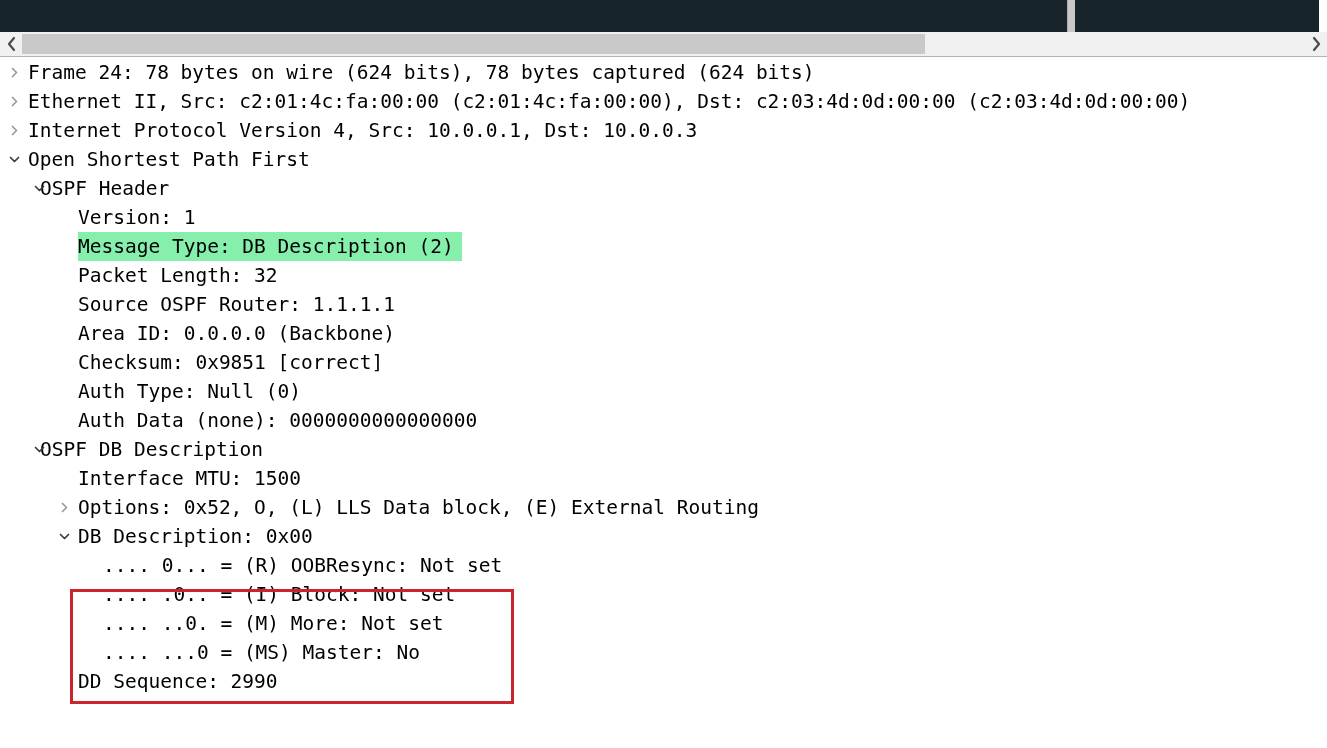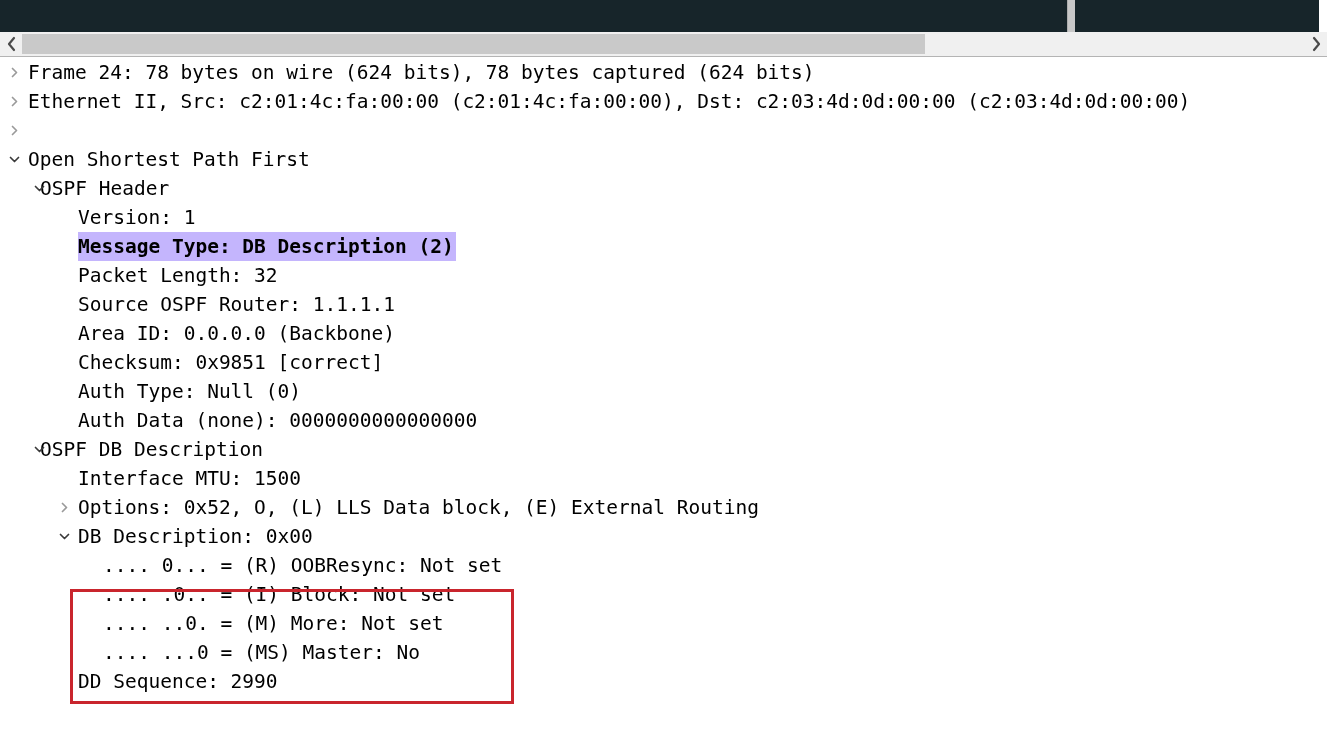--- a/index.html
+++ b/index.html
@@ -110,23 +110,22 @@
     display: flex;
     align-items: center;
     justify-content: center;
   }
   .tree-row .twisty svg { display: block; }
   .tree-label {
     display: inline-block;
     white-space: pre;
   }
   .tree-label.hl {
-    background: #c4b5fd;
-    padding-right: 2px;
-    font-weight: bold;
+    background: #86efac;
+    padding-right: 8px;
   }
 
   
   .ind-0 .tree-label { margin-left: 28px; }
   .ind-0 .twisty     { left: 4px; }
   .ind-1 .tree-label { margin-left: 40px; }
   .ind-1 .twisty     { left: 29px; }
   .ind-2 .tree-label { margin-left: 78px; }
   .ind-2 .twisty     { left: 54px; }
   .ind-3 .tree-label { margin-left: 103px; }
@@ -187,21 +186,21 @@
   <div class="left-edge"></div>
   <div class="detail-pane" id="detail-pane">
       <div class="tree-row ind-0"><span class="twisty"><svg width="13" height="13" viewBox="0 0 13 13" aria-hidden="true">
             <polyline points="4.5,2.5 8.5,6.5 4.5,10.5" fill="none" stroke="#9a9a9a" stroke-width="1.7" stroke-linecap="round" stroke-linejoin="round"></polyline>
           </svg></span><span class="tree-label">Frame 24: 78 bytes on wire (624 bits), 78 bytes captured (624 bits)</span></div>
       <div class="tree-row ind-0"><span class="twisty"><svg width="13" height="13" viewBox="0 0 13 13" aria-hidden="true">
             <polyline points="4.5,2.5 8.5,6.5 4.5,10.5" fill="none" stroke="#9a9a9a" stroke-width="1.7" stroke-linecap="round" stroke-linejoin="round"></polyline>
           </svg></span><span class="tree-label">Ethernet II, Src: c2:01:4c:fa:00:00 (c2:01:4c:fa:00:00), Dst: c2:03:4d:0d:00:00 (c2:03:4d:0d:00:00)</span></div>
       <div class="tree-row ind-0"><span class="twisty"><svg width="13" height="13" viewBox="0 0 13 13" aria-hidden="true">
             <polyline points="4.5,2.5 8.5,6.5 4.5,10.5" fill="none" stroke="#9a9a9a" stroke-width="1.7" stroke-linecap="round" stroke-linejoin="round"></polyline>
-          </svg></span></div>
+          </svg></span><span class="tree-label">Internet Protocol Version 4, Src: 10.0.0.1, Dst: 10.0.0.3</span></div>
       <div class="tree-row ind-0"><span class="twisty"><svg width="13" height="13" viewBox="0 0 13 13" aria-hidden="true">
             <polyline points="2.5,4.5 6.5,8.5 10.5,4.5" fill="none" stroke="#3a3a3a" stroke-width="1.7" stroke-linecap="round" stroke-linejoin="round"></polyline>
           </svg></span><span class="tree-label">Open Shortest Path First</span></div>
       <div class="tree-row ind-1"><span class="twisty"><svg width="13" height="13" viewBox="0 0 13 13" aria-hidden="true">
             <polyline points="2.5,4.5 6.5,8.5 10.5,4.5" fill="none" stroke="#3a3a3a" stroke-width="1.7" stroke-linecap="round" stroke-linejoin="round"></polyline>
           </svg></span><span class="tree-label">OSPF Header</span></div>
       <div class="tree-row ind-2"><span class="tree-label">Version: 1</span></div>
       <div class="tree-row ind-2"><span class="tree-label hl">Message Type: DB Description (2)</span></div>
       <div class="tree-row ind-2"><span class="tree-label">Packet Length: 32</span></div>
       <div class="tree-row ind-2"><span class="tree-label">Source OSPF Router: 1.1.1.1</span></div>

